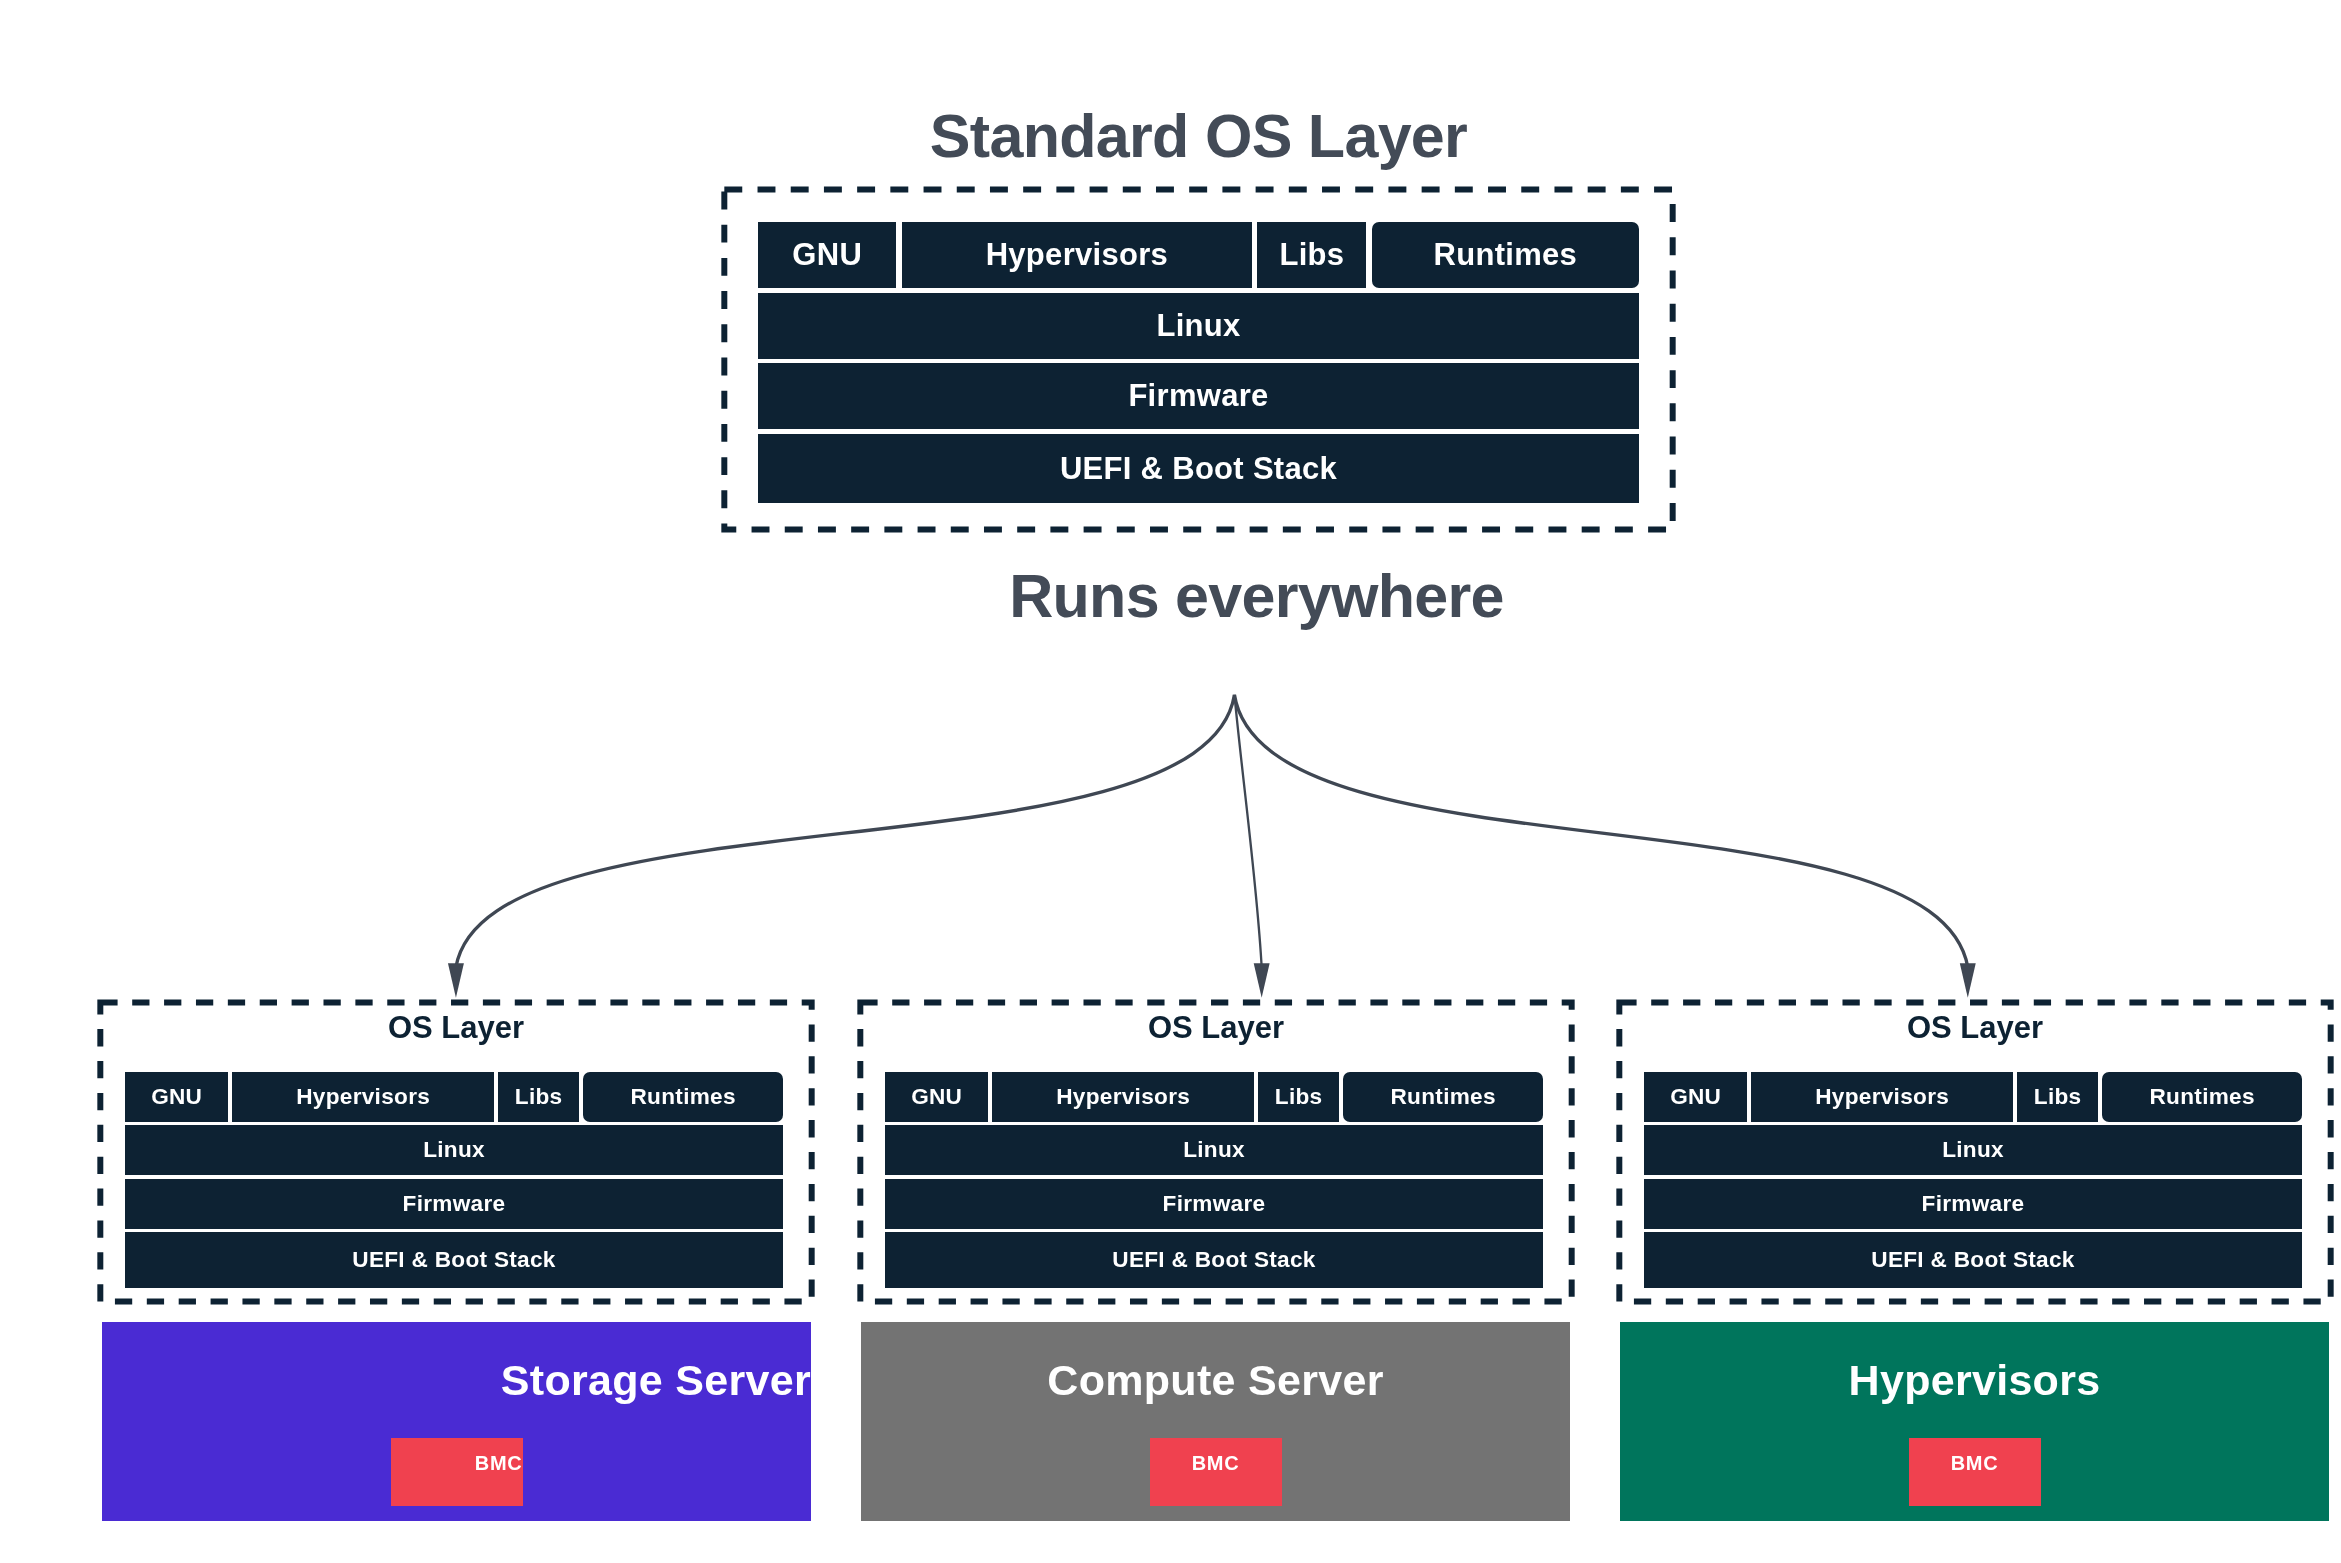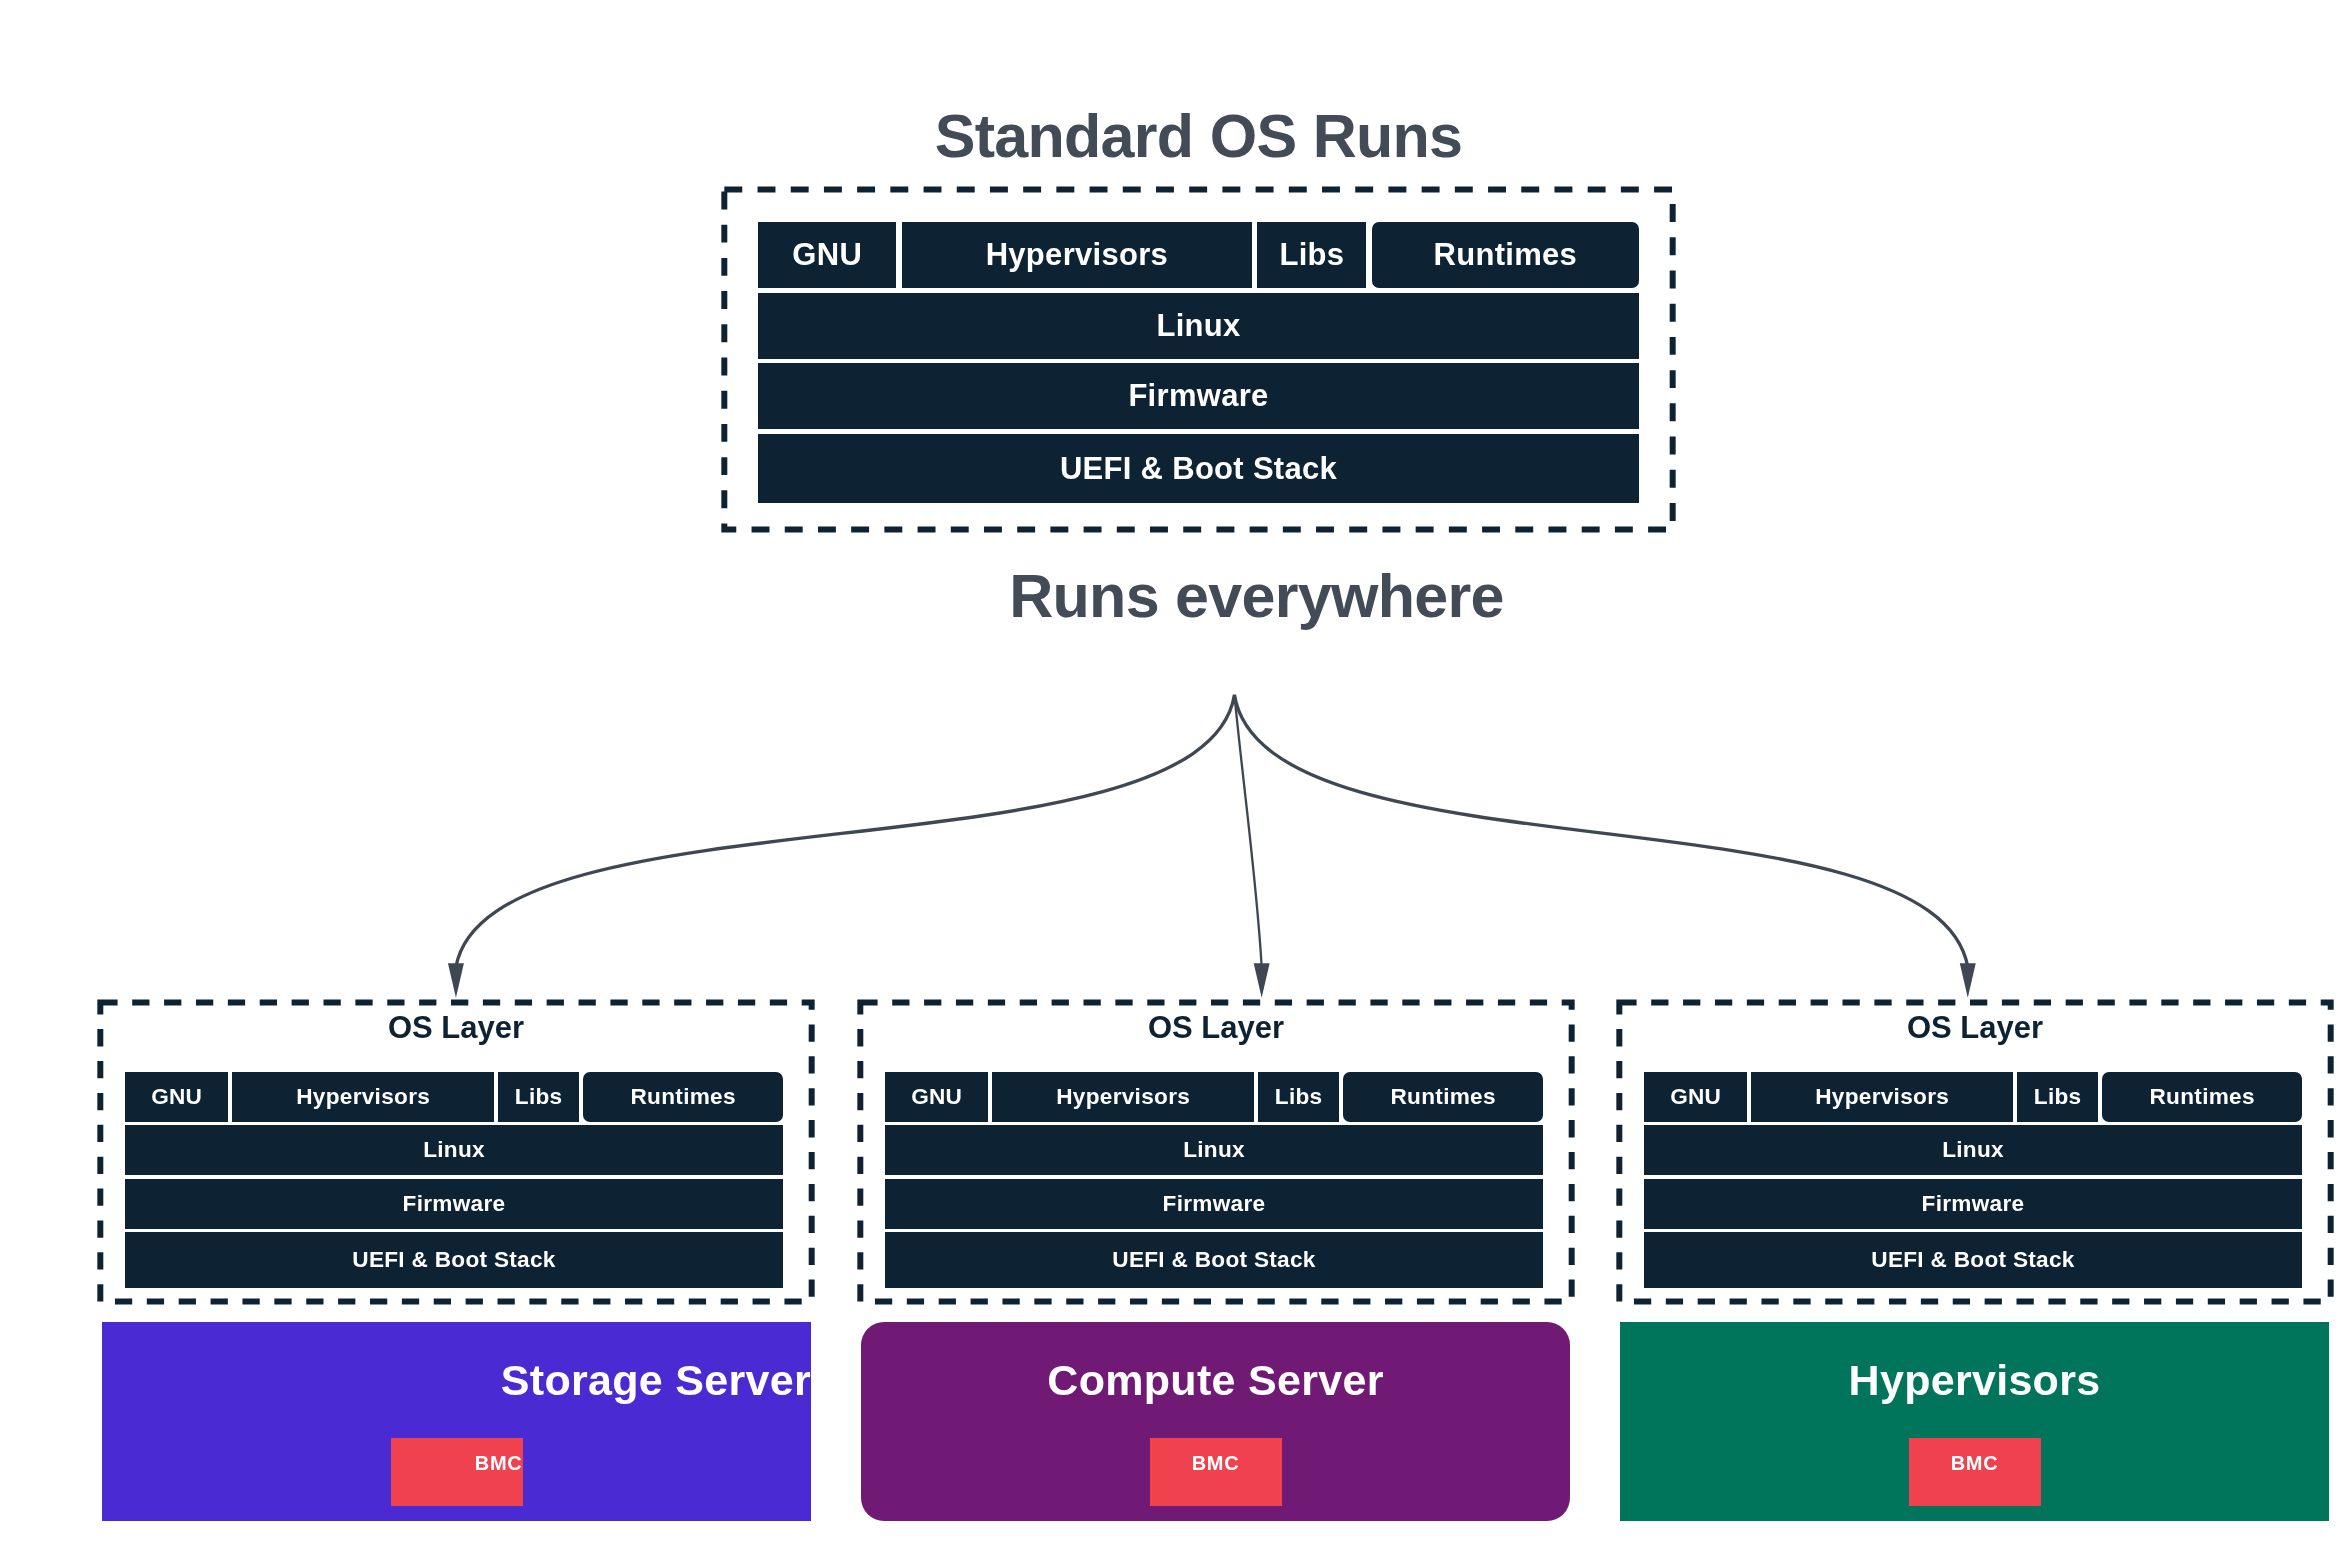--- a/index.html
+++ b/index.html
@@ -94,21 +94,21 @@
   
   .arrows { position: absolute; left: 0; top: 0; pointer-events: none; }
   .arrow-path { fill: none; stroke: var(--arrow); }
   .arrow-head { fill: var(--arrow); stroke: none; }
 </style>
 </head>
 <body>
 
 <div class="canvas">
 
-  <div class="h-title">Standard OS Runs</div>
+  <div class="h-title">Standard OS Layer</div>
 
   <div class="abs top-box">
     <svg class="dash-svg" width="955" height="347" viewBox="0 0 1438 522">
       <rect class="dash-rect" x="5" y="5" width="1428" height="512" stroke-dasharray="27 23"></rect>
     </svg>
     <div class="stack stack-lg">
       <div class="srow cells">
         <div class="cell w-gnu">GNU</div>
         <div class="cell w-hyp">Hypervisors</div>
         <div class="cell w-libs">Libs</div>
@@ -183,21 +183,21 @@
       <div class="srow">Firmware</div>
       <div class="srow last">UEFI &amp; Boot Stack</div>
     </div>
   </div>
 
   <div class="server server-left" style="background-color: rgb(74, 43, 211); text-align: right;">
     <div class="server-title">Storage Server</div>
     <div class="bmc" style="background-color: rgb(240, 65, 79);">BMC</div>
   </div>
 
-  <div class="server server-middle" style="background-color: #701a75; border-radius: 23px;">
+  <div class="server server-middle" style="background-color: #737373;">
     <div class="server-title">Compute Server</div>
     <div class="bmc" style="background-color: rgb(240, 65, 79);">BMC</div>
   </div>
 
   <div class="server server-right" style="background-color: rgb(0, 117, 92);">
     <div class="server-title">Hypervisors</div>
     <div class="bmc" style="background-color: rgb(240, 65, 79);">BMC</div>
   </div>
 
 </div>

